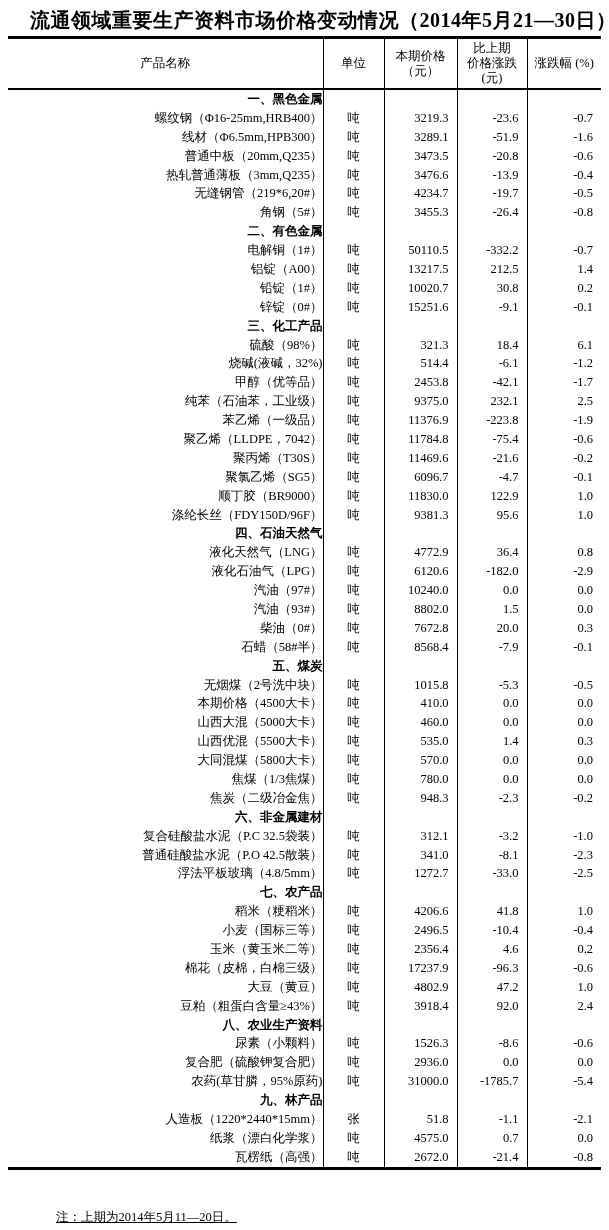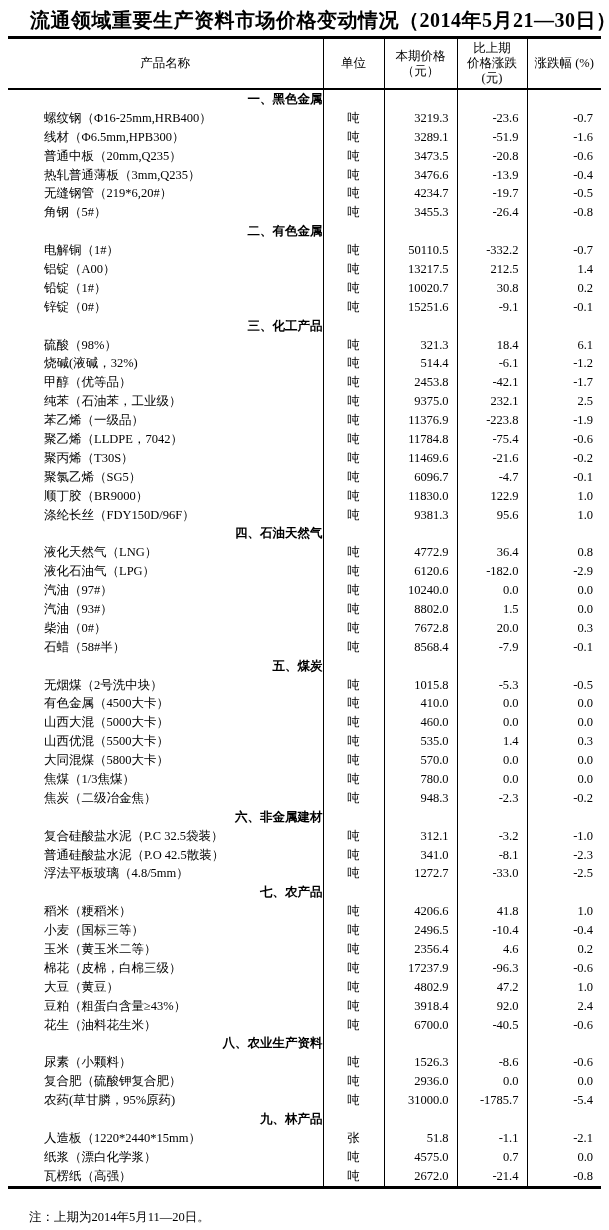--- a/index.html
+++ b/index.html
@@ -37,27 +37,28 @@
     border-right:1px solid #000;
   }
   tbody td{
     height:18.9px;
     padding:0;
     vertical-align:middle;
     white-space:nowrap;
     overflow:hidden;
   }
   td.sec{font-weight:bold;text-align:right;padding-left:3px;}
-  td.item{text-align:left;padding-left:36px;}
+  td.item{text-align:right;padding-left:36px;}
   td.unit{text-align:center;}
   td.num{text-align:right;padding-right:8px;}
   .note{
-    position:absolute;top:1209px;left:29px;
+    position:absolute;top:1209px;left:56px;
     font-size:12.5px;
     white-space:nowrap;
+    text-decoration:underline;
   }
 </style>
 </head>
 <body>
 
 <div class="page">
   <div class="title">流通领域重要生产资料市场价格变动情况（2014年5月21—30日）</div>
 
   <table class="price-table">
     <colgroup>
@@ -298,21 +299,21 @@
           <td></td>
         </tr>
         <tr>
           <td class="item">无烟煤（2号洗中块）</td>
           <td class="unit">吨</td>
           <td class="num">1015.8</td>
           <td class="num">-5.3</td>
           <td class="num">-0.5</td>
         </tr>
         <tr>
-          <td class="item">有色金属（4500大卡）</td>
+          <td class="item">本期价格（4500大卡）</td>
           <td class="unit">吨</td>
           <td class="num">410.0</td>
           <td class="num">0.0</td>
           <td class="num">0.0</td>
         </tr>
         <tr>
           <td class="item">山西大混（5000大卡）</td>
           <td class="unit">吨</td>
           <td class="num">460.0</td>
           <td class="num">0.0</td>
@@ -415,27 +416,20 @@
           <td class="num">4802.9</td>
           <td class="num">47.2</td>
           <td class="num">1.0</td>
         </tr>
         <tr>
           <td class="item">豆粕（粗蛋白含量≥43%）</td>
           <td class="unit">吨</td>
           <td class="num">3918.4</td>
           <td class="num">92.0</td>
           <td class="num">2.4</td>
-        </tr>
-        <tr>
-          <td class="item">花生（油料花生米）</td>
-          <td class="unit">吨</td>
-          <td class="num">6700.0</td>
-          <td class="num">-40.5</td>
-          <td class="num">-0.6</td>
         </tr>
         <tr>
           <td class="sec">八、农业生产资料</td>
           <td></td>
           <td></td>
           <td></td>
           <td></td>
         </tr>
         <tr>
           <td class="item">尿素（小颗料）</td>

